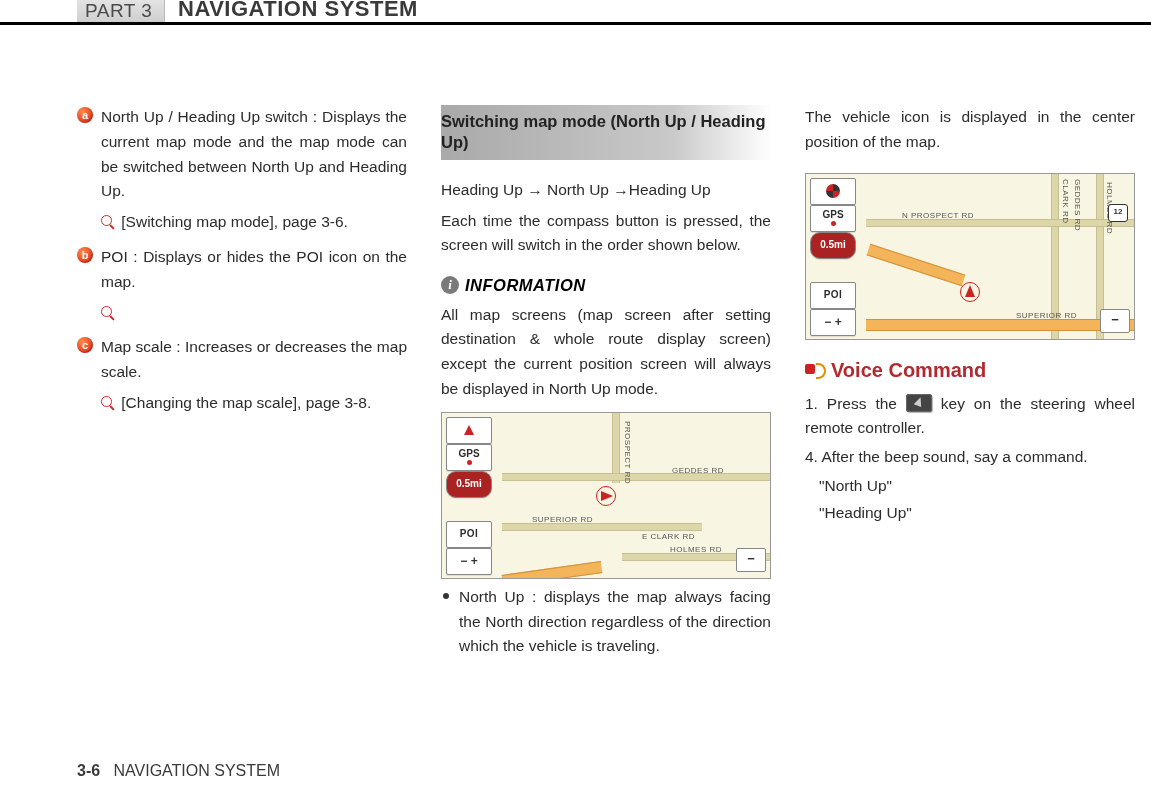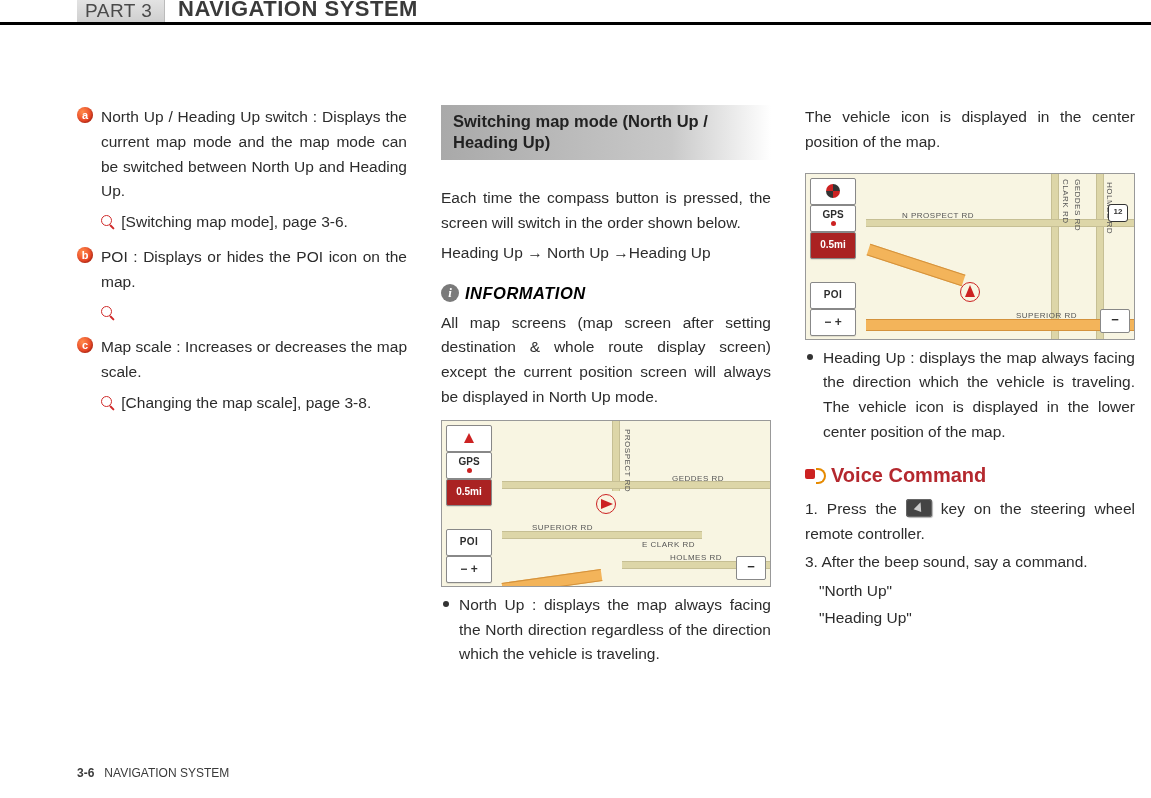--- a/index.html
+++ b/index.html
@@ -108,22 +108,22 @@
     left: 10px;
     top: 9px;
     transform: rotate(-45deg);
     border-radius: 1px;
   }
   .section-header {
     background: linear-gradient(to right, #a9a9a9 0%, #c9c9c9 70%, #fff 100%);
     font-weight: 700;
     font-size: 16.5px;
     color: #222;
-    padding: 6px 12px;
-    margin-bottom: 26px;
+    padding: 6px 0;
+    margin-bottom: 18px;
     line-height: 1.3;
   }
   .para {
     text-align: justify;
     margin-bottom: 6px;
   }
   .info-row {
     display: flex;
     align-items: center;
     gap: 6px;
@@ -175,21 +175,21 @@
     border-radius: 2px;
     display: flex;
     align-items: center;
     justify-content: center;
     font-size: 10px;
     font-weight: 700;
     box-shadow: 0 1px 1px rgba(0,0,0,0.1);
   }
   .map-ctrl.compass { top: 4px; }
   .map-ctrl.gps { top: 31px; flex-direction: column; line-height:1; gap:1px; }
-  .map-ctrl.scale { top: 58px; background:#aa2222; color:#fff; font-size:10px; }
+  .map-ctrl.scale { top: 58px; background:#aa2222; color:#fff; font-size:10px;border-radius:10px; }
   .map-ctrl.poi { top: 108px; letter-spacing:0.5px; }
   .map-ctrl.zoom { top: 135px; }
   .compass-n { width:0;height:0;border-left:5px solid transparent;border-right:5px solid transparent;border-bottom:10px solid #c22; }
   .compass-h {
     width: 14px; height:14px; border-radius:50%;
     background: conic-gradient(#333 0 90deg, #c22 90deg 180deg, #333 180deg 270deg, #c22 270deg 360deg);
     position:relative;
   }
   .gps-dot { width:5px;height:5px;border-radius:50%;background:#c22; }
   .zoom-pm {
@@ -253,21 +253,21 @@
     border-left:4px solid transparent;
     border-right:4px solid transparent;
     border-bottom:9px solid #ccc;
     transform: rotate(20deg);
   }
   .quote { padding-left: 14px; margin-bottom:2px; }
   .footer {
     position:absolute;
     left: 77px;
     bottom: 18px;
-    font-size: 12px;
+    font-size: 16px;
     color:#3a3a3a;
   }
   .pgnum { font-weight:700; }
   .shield { position:absolute; width:18px;height:16px;background:#fff;border:1px solid #333;border-radius:3px;font-size:8px;line-height:14px;text-align:center;font-weight:700;color:#333;}
 </style>
 </head>
 <body>
 
 <div class="header-bar">
   <div class="part-tab">PART 3</div>
@@ -299,22 +299,22 @@
       <span>Map scale : Increases or decreases the map scale.</span>
     </div>
     <div class="sub-ref">
       <span class="mag-icon"></span>
       <span>[Changing the map scale], page 3-8.</span>
     </div>
   </div>
 
   <div class="col">
     <div class="section-header">Switching map mode (North Up / Heading Up)</div>
+    <div class="para">Heading Up → North Up  →Heading Up</div>
     <div class="para">Each time the compass button is pressed, the screen will switch in the order shown below.</div>
-    <div class="para">Heading Up → North Up  →Heading Up</div>
 
     <div class="info-row">
       <span class="info-icon">i</span>
       <span class="info-label">INFORMATION</span>
     </div>
     <div class="para">All map screens (map screen after setting destination &amp; whole route display screen) except the current position screen will always be displayed in North Up mode.</div>
 
     <div class="map-box">
       <div class="road-v" style="left:170px;top:0;height:70px"></div>
       <div class="road-h" style="left:60px;top:60px;width:270px"></div>
@@ -377,35 +377,31 @@
       <div class="map-ctrl scale">0.5mi</div>
       <div class="map-ctrl poi">POI</div>
       <div class="map-ctrl zoom">
           <span class="zoom-pm">− +</span>
         </div>
       <div class="right-ctrl" style="top:135px">−</div>
 
       <div class="veh-icon" style="left:154px;top:108px"></div>
     </div>
 
-    <div class="bullet-item">
-      <span class="dot-bullet"></span>
-      <span>Heading Up : displays the map always facing the direction which the vehicle is traveling. The vehicle icon is displayed in the lower center position of the map.</span>
-    </div>
 
     <div class="voice-row">
       <span class="voice-icon"></span>
       <span class="voice-label">Voice Command</span>
     </div>
     <div class="step-row">
       <span>1. Press the </span>
       <span class="key-btn"></span>
       <span> key on the steering wheel remote controller.</span>
     </div>
-    <div class="step-row">3. After the beep sound, say a command.</div>
+    <div class="step-row">4. After the beep sound, say a command.</div>
     <div class="quote">"North Up"</div>
     <div class="quote">"Heading Up"</div>
   </div>
 
 </div>
 
 <div class="footer">
   <span class="pgnum">3-6</span>&nbsp;&nbsp;
   <span>NAVIGATION SYSTEM</span>
 </div>

